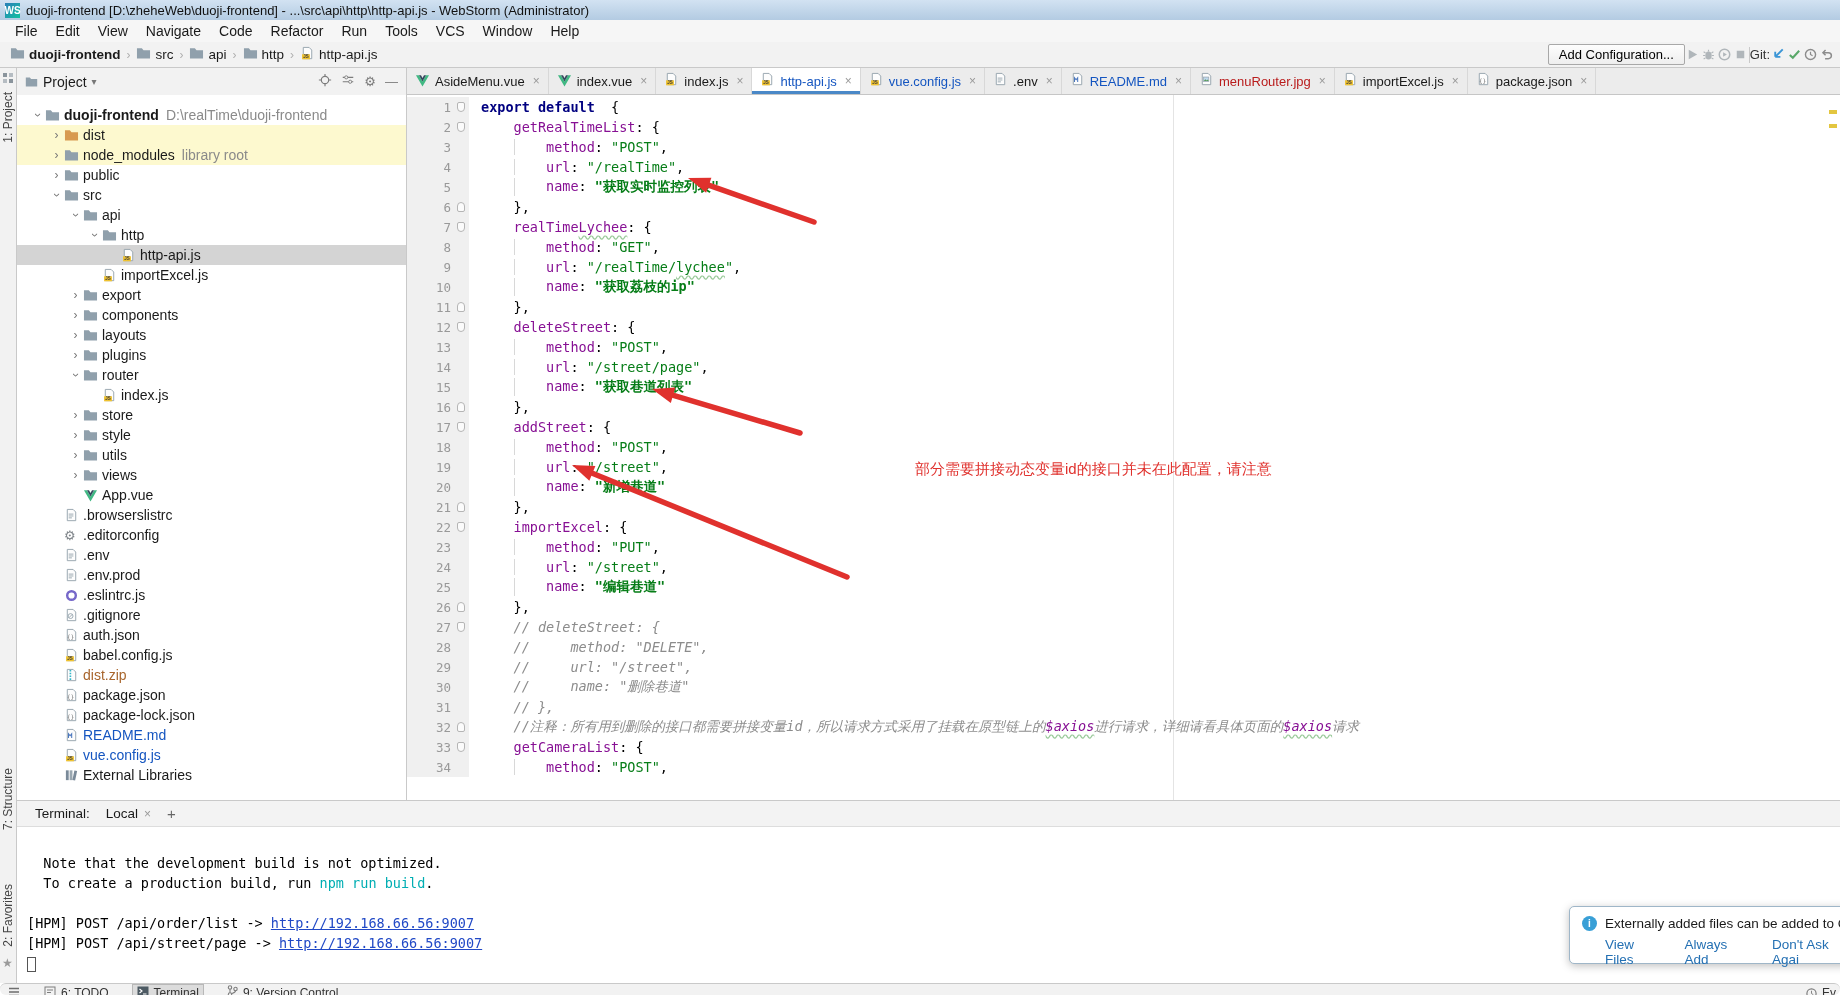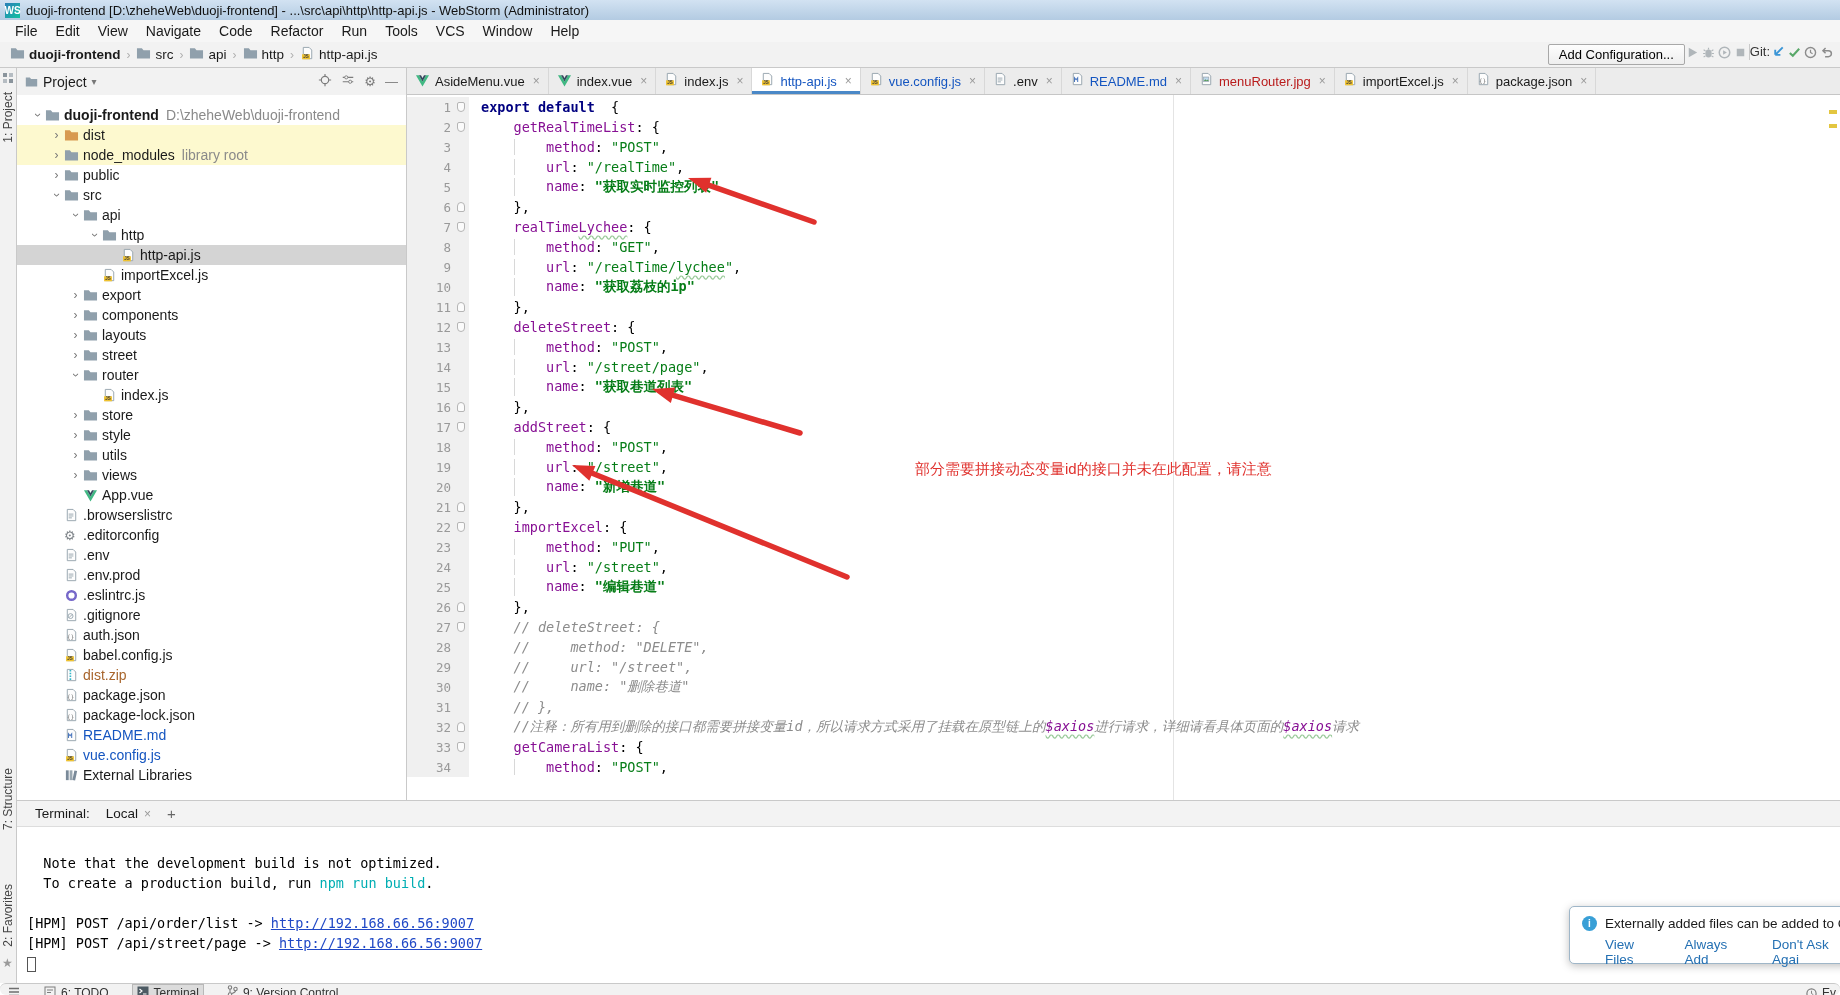--- a/index.html
+++ b/index.html
@@ -18,21 +18,21 @@
     display:flex; align-items:center; padding-left:6px; }
   .menu-item { padding:2px 9px; cursor:default; }
 
   
   .toolbar-row { position:absolute; left:0; top:42px; right:0; height:26px; background:#f2f2f2;
     border-bottom:1px solid #c9c9c9; display:flex; align-items:center; padding:0 6px 0 10px; }
   .crumbs { display:flex; align-items:center; gap:6px; font-size:13.5px; }
   .crumb { display:flex; align-items:center; gap:4px; }
   .crumb-sep { color:#b0b0b0; font-size:12px; }
   .crumb.bold { font-weight:bold; }
-  .toolbar-right { margin-left:auto; display:flex; align-items:flex-start; }
+  .toolbar-right { margin-left:auto; display:flex; align-items:center; }
   .add-config { border:1px solid #a8a8a8; background:linear-gradient(#fdfdfd,#eee);
     padding:2px 10px; font-size:13px; border-radius:2px; }
   .tb-ic { width:16px; height:16px; display:inline-flex; align-items:center; justify-content:center; }
   .tb-sep { width:1px; height:16px; background:#c9c9c9; }
   .git-label { font-size:13px; color:#333; }
 
   
   .left-strip { position:absolute; left:0; top:68px; width:17px; bottom:12px; background:#f2f2f2;
     border-right:1px solid #c9c9c9; z-index:3; }
   .vlabel { position:absolute; left:1px; width:15px; writing-mode:vertical-rl; transform:rotate(180deg);
@@ -273,21 +273,21 @@
             <circle cx="6" cy="5" r="1.8" fill="#f2f2f2" stroke="#7c7c7c"></circle>
             <circle cx="10.5" cy="10" r="1.8" fill="#f2f2f2" stroke="#7c7c7c"></circle>
           </svg></span>
       <span>⚙</span>
       <span>—</span>
     </span>
   </div>
   <div class="tree">
       <div class="tree-row" style="padding-left: 13px;"><span class="chev-slot"><span class="chev open">›</span></span><span class="tree-ic"><svg width="15" height="14" viewBox="0 0 16 15">
             <path d="M1 2.5h5.2L8 4.5h7v9H1z" fill="#90A0AC"></path>
-          </svg></span><span class="tree-label bold">duoji-frontend</span><span class="tree-extra">D:\zheheWeb\duoji-frontend</span></div>
+          </svg></span><span class="tree-label bold">duoji-frontend</span><span class="tree-extra">D:\realTime\duoji-frontend</span></div>
       <div class="tree-row ybg" style="padding-left: 32px;"><span class="chev-slot"><span class="chev ">›</span></span><span class="tree-ic"><svg width="15" height="14" viewBox="0 0 16 15">
             <path d="M1 2.5h5.2L8 4.5h7v9H1z" fill="#D89A50"></path>
           </svg></span><span class="tree-label">dist</span></div>
       <div class="tree-row ybg" style="padding-left: 32px;"><span class="chev-slot"><span class="chev ">›</span></span><span class="tree-ic"><svg width="15" height="14" viewBox="0 0 16 15">
             <path d="M1 2.5h5.2L8 4.5h7v9H1z" fill="#90A0AC"></path>
           </svg></span><span class="tree-label">node_modules</span><span class="tree-extra">library root</span></div>
       <div class="tree-row" style="padding-left: 32px;"><span class="chev-slot"><span class="chev ">›</span></span><span class="tree-ic"><svg width="15" height="14" viewBox="0 0 16 15">
             <path d="M1 2.5h5.2L8 4.5h7v9H1z" fill="#90A0AC"></path>
           </svg></span><span class="tree-label">public</span></div>
       <div class="tree-row" style="padding-left: 32px;"><span class="chev-slot"><span class="chev open">›</span></span><span class="tree-ic"><svg width="15" height="14" viewBox="0 0 16 15">
@@ -313,21 +313,21 @@
             <path d="M1 2.5h5.2L8 4.5h7v9H1z" fill="#90A0AC"></path>
           </svg></span><span class="tree-label">export</span></div>
       <div class="tree-row" style="padding-left: 51px;"><span class="chev-slot"><span class="chev ">›</span></span><span class="tree-ic"><svg width="15" height="14" viewBox="0 0 16 15">
             <path d="M1 2.5h5.2L8 4.5h7v9H1z" fill="#90A0AC"></path>
           </svg></span><span class="tree-label">components</span></div>
       <div class="tree-row" style="padding-left: 51px;"><span class="chev-slot"><span class="chev ">›</span></span><span class="tree-ic"><svg width="15" height="14" viewBox="0 0 16 15">
             <path d="M1 2.5h5.2L8 4.5h7v9H1z" fill="#90A0AC"></path>
           </svg></span><span class="tree-label">layouts</span></div>
       <div class="tree-row" style="padding-left: 51px;"><span class="chev-slot"><span class="chev ">›</span></span><span class="tree-ic"><svg width="15" height="14" viewBox="0 0 16 15">
             <path d="M1 2.5h5.2L8 4.5h7v9H1z" fill="#90A0AC"></path>
-          </svg></span><span class="tree-label">street</span></div>
+          </svg></span><span class="tree-label">plugins</span></div>
       <div class="tree-row" style="padding-left: 51px;"><span class="chev-slot"><span class="chev open">›</span></span><span class="tree-ic"><svg width="15" height="14" viewBox="0 0 16 15">
             <path d="M1 2.5h5.2L8 4.5h7v9H1z" fill="#90A0AC"></path>
           </svg></span><span class="tree-label">router</span></div>
       <div class="tree-row" style="padding-left: 70px;"><span class="chev-slot"></span><span class="tree-ic"><svg width="15" height="15" viewBox="0 0 16 16">
             <path d="M3.5 1.5h6.2l2.8 2.8v9.2H3.5z" fill="#fdfdfd" stroke="#95A3AD"></path>
             <rect x="2.2" y="8.8" width="8.4" height="5.4" fill="#F0C330"></rect>
             <text x="6.4" y="13.2" font-size="4.8" font-weight="bold" text-anchor="middle" fill="#3b3b3b" font-family="Liberation Sans,sans-serif">JS</text>
           </svg></span><span class="tree-label">index.js</span></div>
       <div class="tree-row" style="padding-left: 51px;"><span class="chev-slot"><span class="chev ">›</span></span><span class="tree-ic"><svg width="15" height="14" viewBox="0 0 16 15">
             <path d="M1 2.5h5.2L8 4.5h7v9H1z" fill="#90A0AC"></path>

